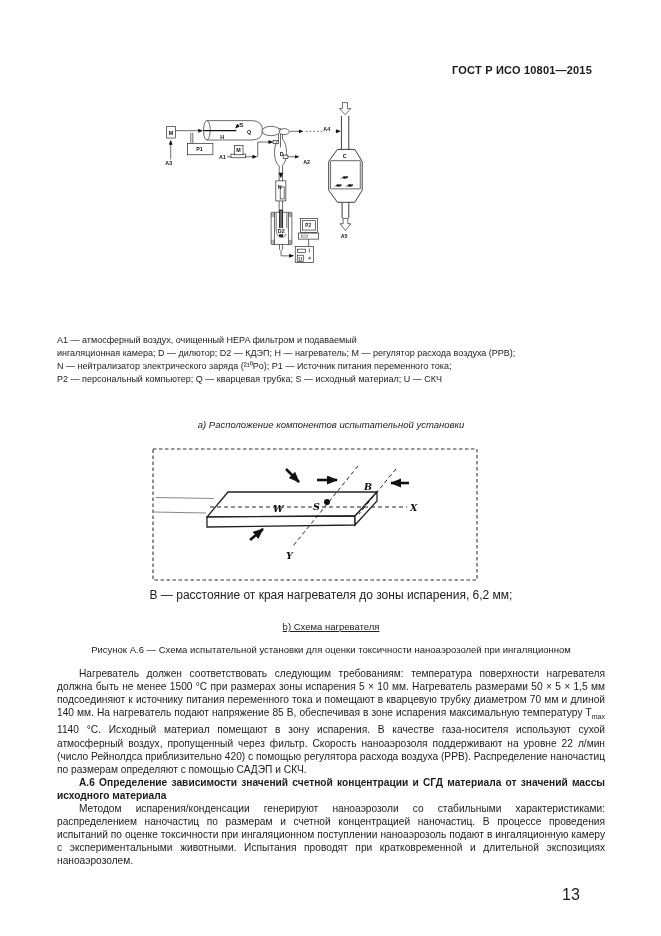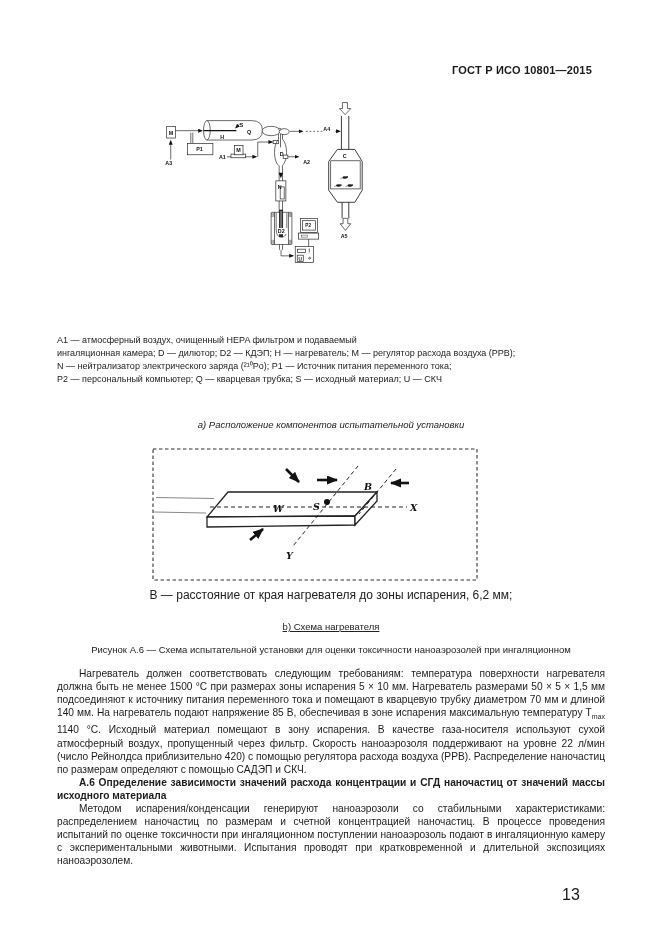--- a/index.html
+++ b/index.html
@@ -241,19 +241,19 @@
   <div class="abs capB">
     <div>В — расстояние от края нагревателя до зоны испарения, 6,2 мм;</div>
   </div>
   <div class="abs sub" style="top:621px;text-decoration:underline;">b) Схема нагревателя</div>
   <div class="abs figttl">
     <div>Рисунок А.6 — Схема испытательной установки для оценки токсичности наноаэрозолей при ингаляционном</div>
   </div>
 
   <div class="abs bodytxt">
     <p><span>Нагреватель должен соответствовать следующим требованиям: температура поверхности нагревателя должна быть не менее 1500 °С при размерах зоны испарения 5 × 10 мм. Нагреватель размерами 50 × 5 × 1,5 мм подсоединяют к источнику питания переменного тока и помещают в кварцевую трубку диаметром 70 мм и длиной 140 мм. На нагреватель подают напряжение 85 В, обеспечивая в зоне испарения максимальную температуру Т</span><sub>max</sub><span> 1140 °С. Исходный материал помещают в зону испарения. В качестве газа-носителя используют сухой атмосферный воздух, пропущенный через фильтр. Скорость наноаэрозоля поддерживают на уровне 22 л/мин (число Рейнолдса приблизительно 420) с помощью регулятора расхода воздуха (РРВ). Распределение наночастиц по размерам определяют с помощью САДЭП и СКЧ.</span></p>
-    <p class="h">А.6 Определение зависимости значений расхода концентрации и СГД наночастиц от значений массы исходного материала</p>
+    <p class="h">А.6 Определение зависимости значений счетной концентрации и СГД материала от значений массы исходного материала</p>
     <p>Методом испарения/конденсации генерируют наноаэрозоли со стабильными характеристиками: распределением наночастиц по размерам и счетной концентрацией наночастиц. В процессе проведения испытаний по оценке токсичности при ингаляционном поступлении наноаэрозоль подают в ингаляционную камеру с экспериментальными животными. Испытания проводят при кратковременной и длительной экспозициях наноаэрозолем.</p>
   </div>
 
   <div class="abs pagenum">13</div>
 
 </div>
 
 </body></html>

